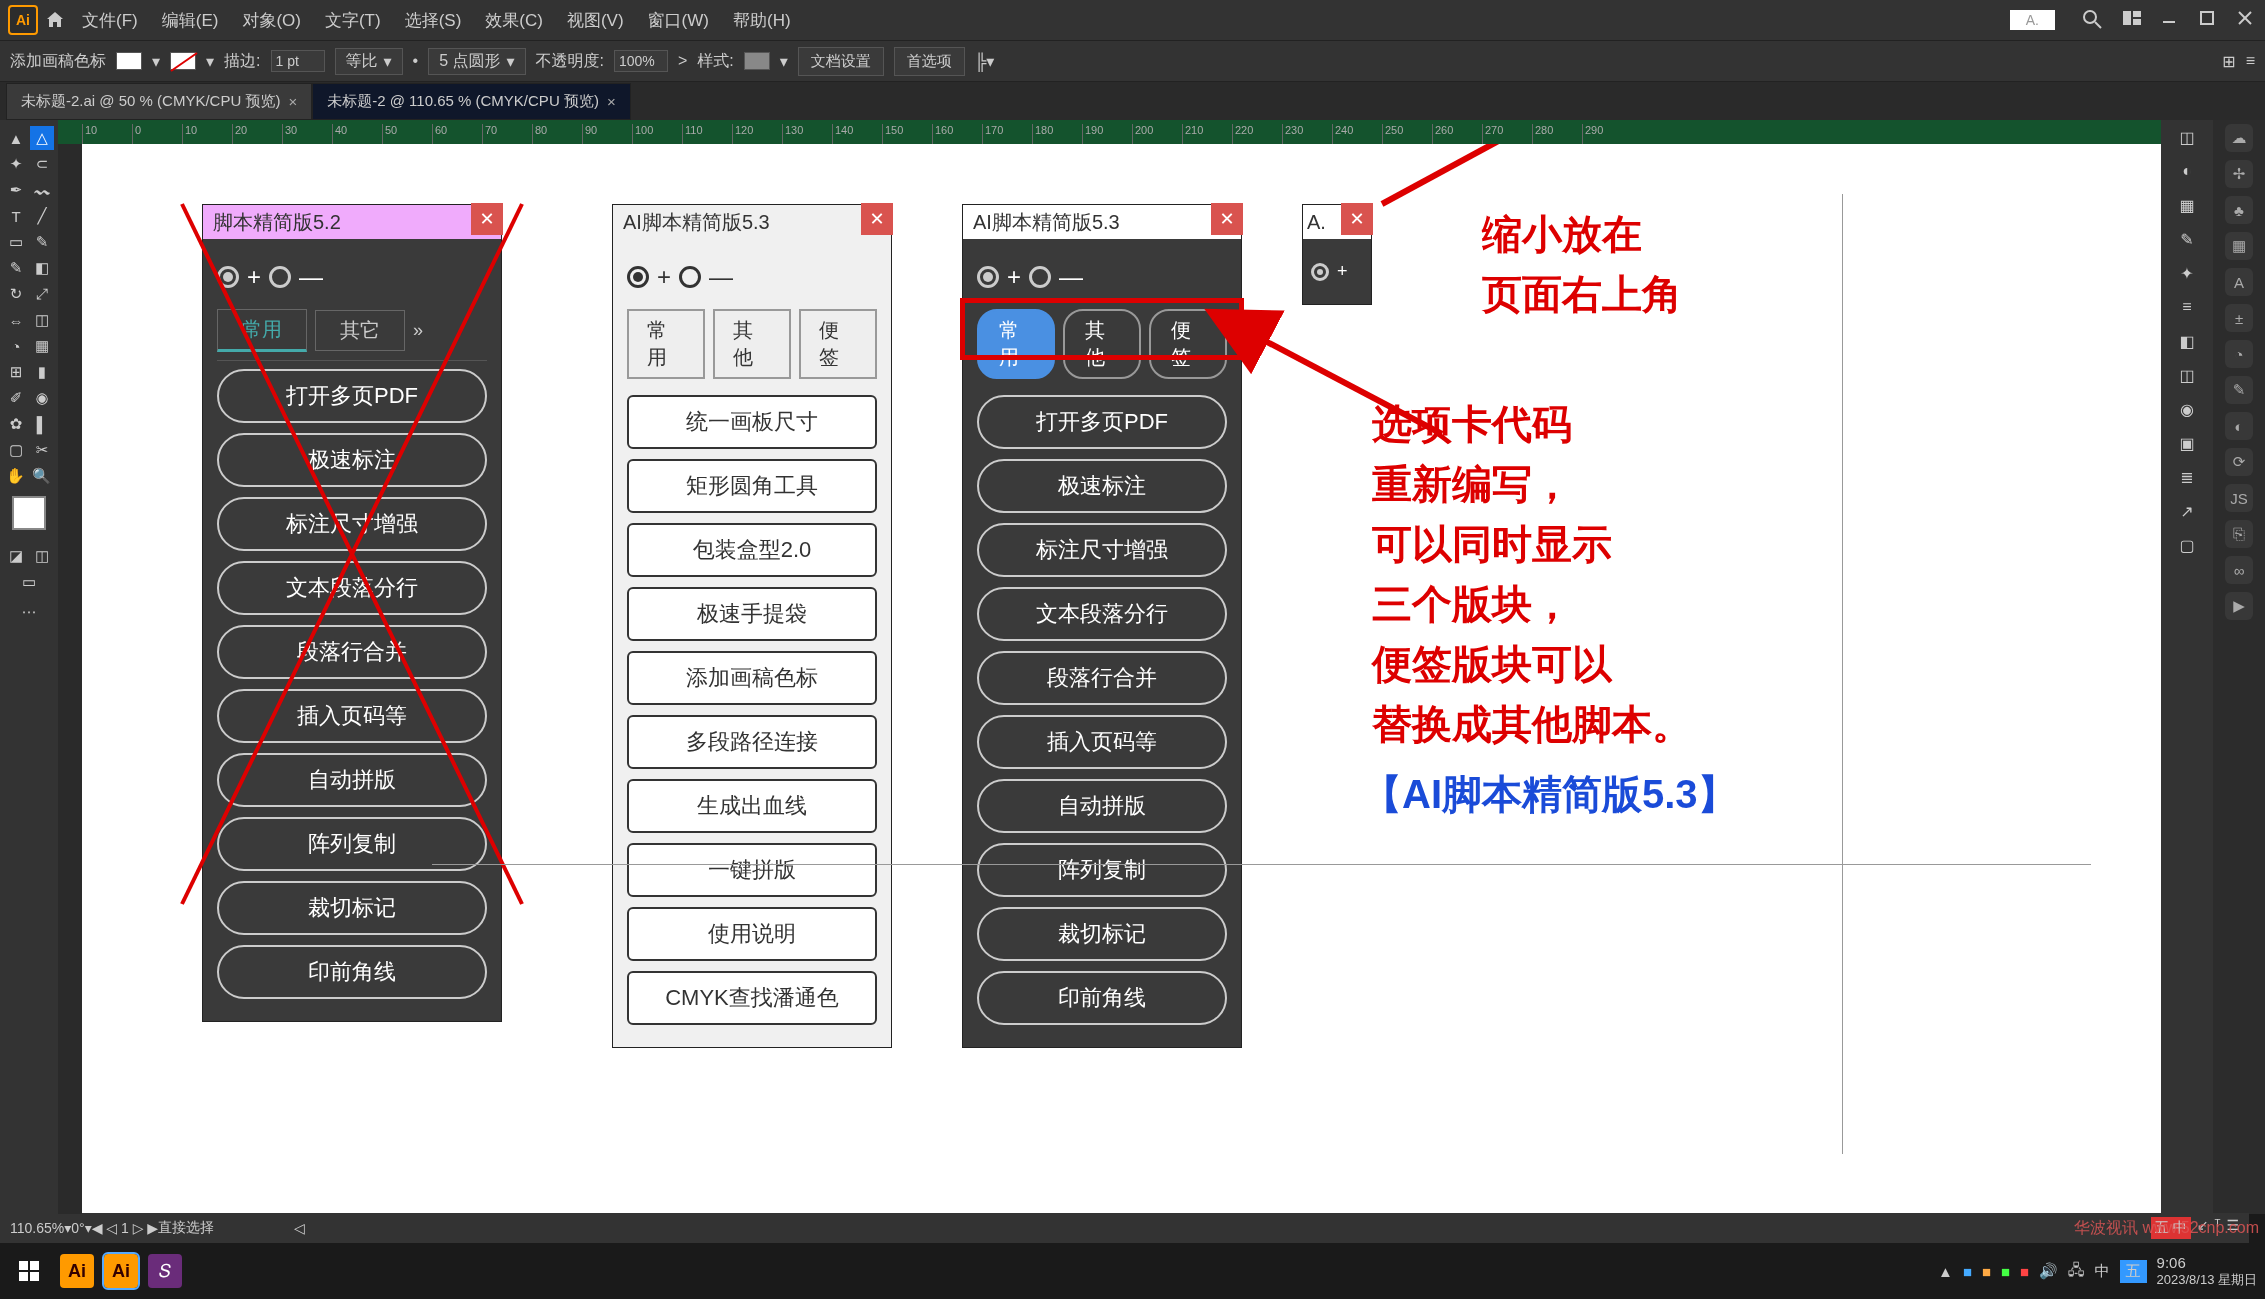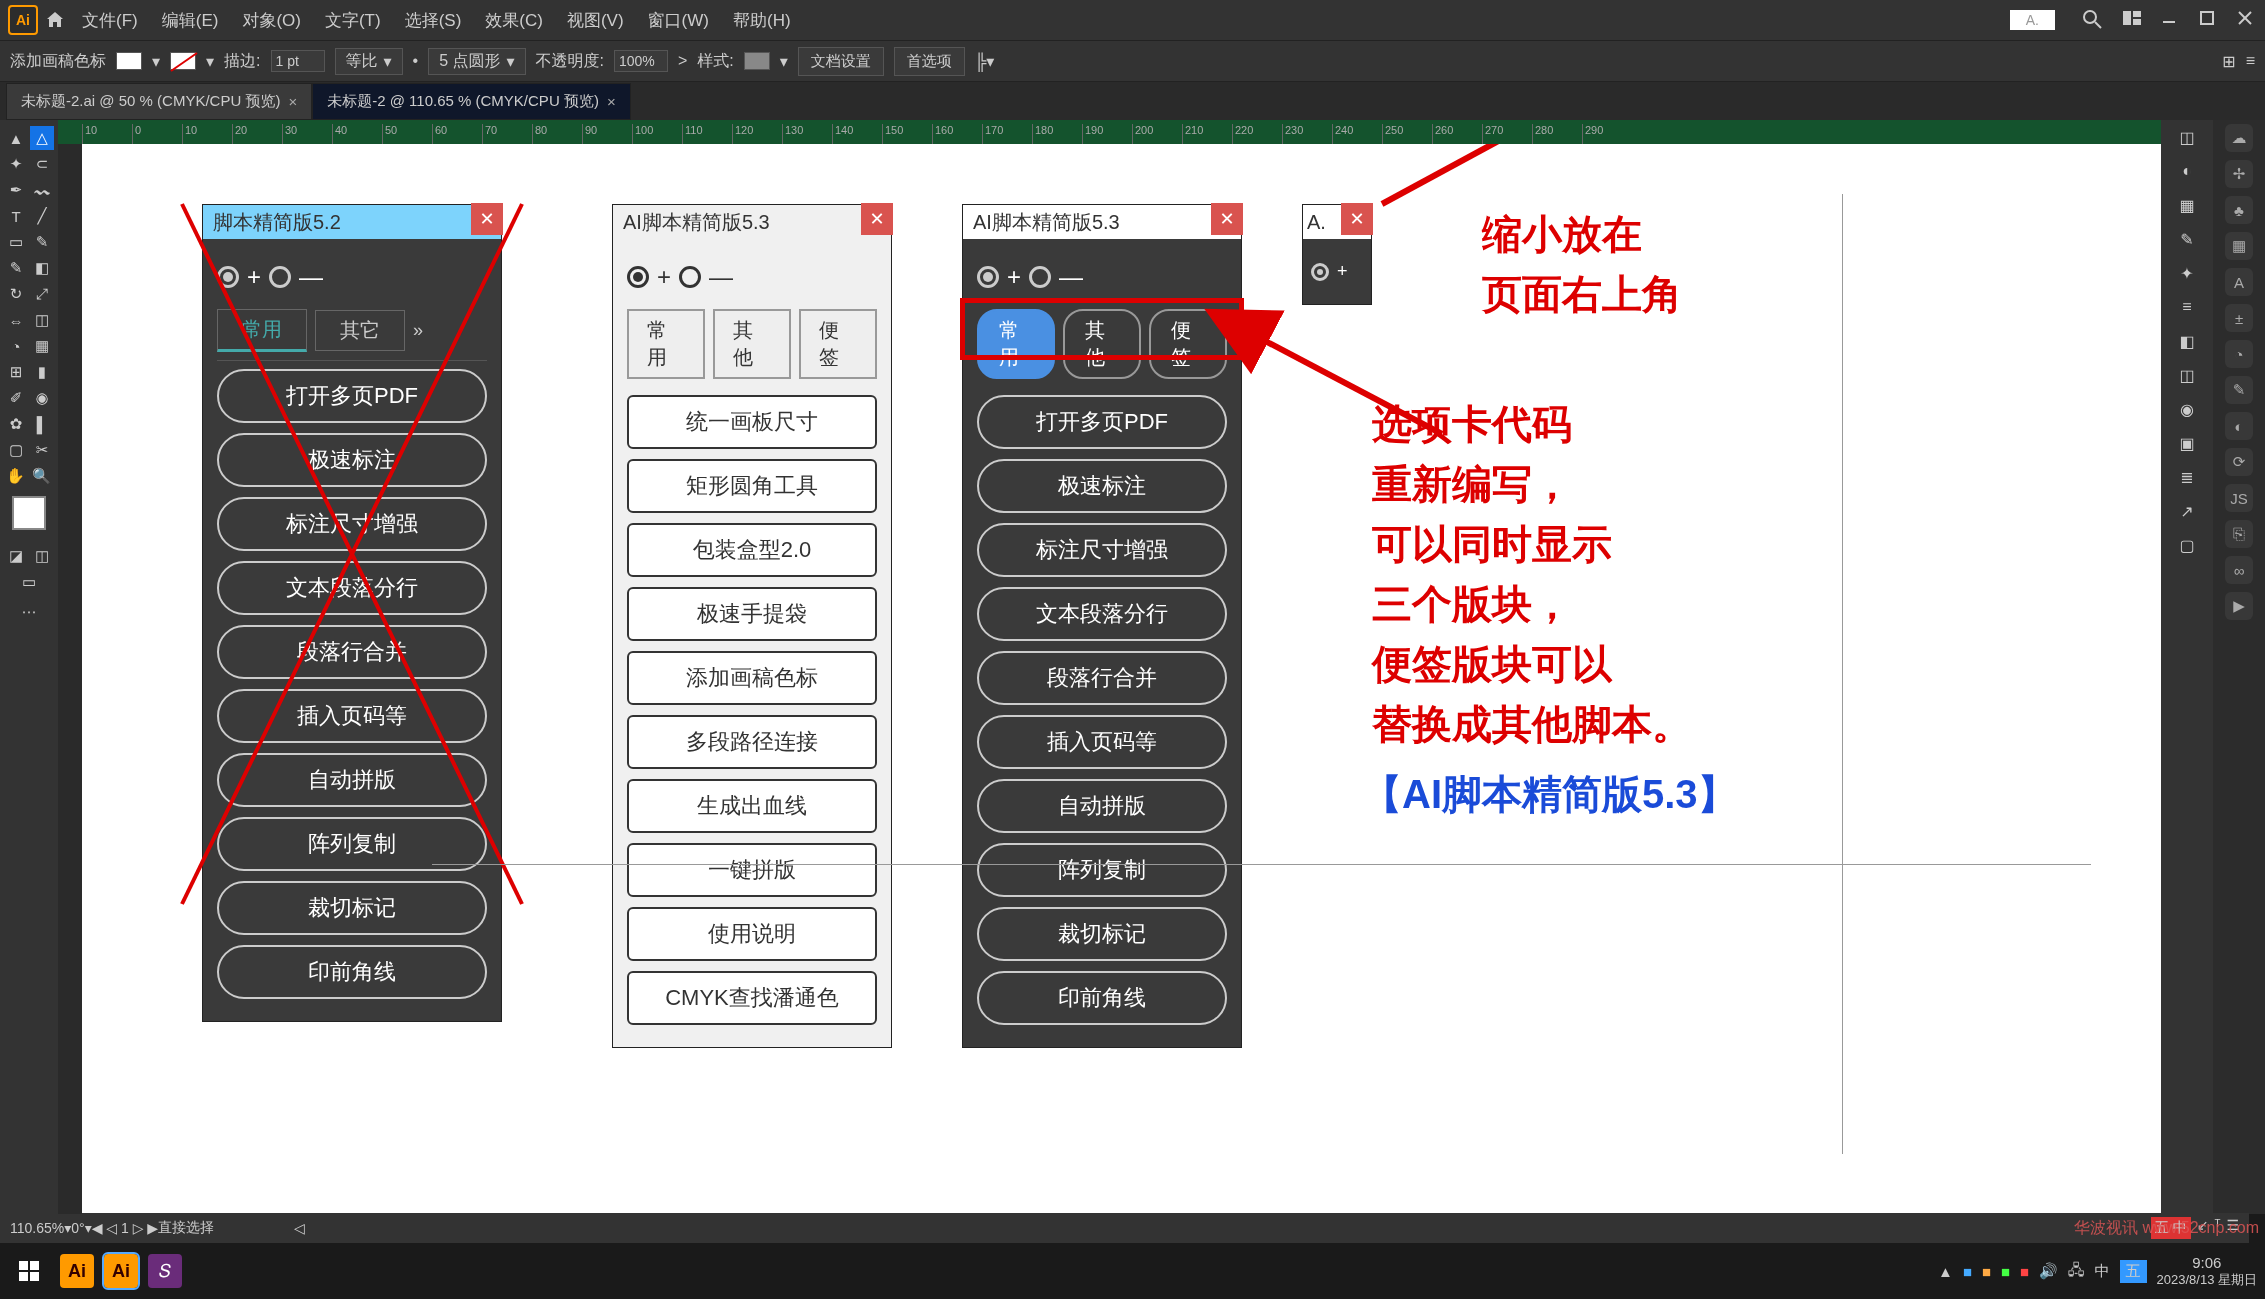--- a/index.html
+++ b/index.html
@@ -61,21 +61,21 @@
 .redbox{position:absolute;border:5px solid #d00;pointer-events:none}
 .rpanels{width:52px;background:#333;display:flex;flex-direction:column;align-items:center;padding:4px;gap:8px}
 .rpanels .ic{width:26px;height:26px;color:#ccc;cursor:pointer;display:flex;align-items:center;justify-content:center}
 .rpanels2{width:52px;background:#2c2c2c;display:flex;flex-direction:column;align-items:center;padding:4px;gap:8px}
 .rpanels2 .ic{width:28px;height:28px;background:#383838;border-radius:6px;color:#aaa;display:flex;align-items:center;justify-content:center;font-size:15px;cursor:pointer}
 .statusbar{position:absolute;bottom:56px;left:0;right:16px;height:30px;background:#333;color:#ccc;display:flex;align-items:center;padding:0 10px;font-size:14px;}
 .taskbar{position:absolute;bottom:0;left:0;right:0;height:56px;background:#1a1a1a;display:flex;align-items:center;padding:0 8px;gap:10px}
 .taskbar .task{width:42px;height:42px;display:flex;align-items:center;justify-content:center;color:#fff;cursor:pointer;font-size:18px}
 .taskbar .ai{background:#ff9a00;color:#300;font-weight:bold;border-radius:4px;width:34px;height:34px}
 .taskbar .tright{margin-left:auto;display:flex;align-items:center;gap:10px;color:#ccc;font-size:15px}
-.taskbar .clock{text-align:center;line-height:1.2}
+.taskbar .clock{text-align:left;line-height:1.2}
 svg{overflow:visible}
 .chev{font-size:18px;color:#ccc;cursor:pointer}
 .watermark{position:absolute;right:6px;bottom:60px;color:#d55;font-size:16px;opacity:0.85}
 </style>
 </head>
 <body>
 
 <div class="menubar">
   <div class="ai-logo">Ai</div>
   <div class="home">
@@ -258,21 +258,21 @@
         <div class="tick">250</div>
         <div class="tick">260</div>
         <div class="tick">270</div>
         <div class="tick">280</div>
         <div class="tick">290</div>
     </div>
     <div class="ruler-v"></div>
     <div class="artboard">
 
       <div class="panel dark" style="left:120px;top:60px;width:300px">
-        <div class="titlebar" style="background:#7dd3fc;color:#333">
+        <div class="titlebar" style="background:#f0abfc;color:#333">
             <span>脚本精简版5.2</span>
           <div class="close">✕</div>
         </div>
         <div class="body">
           <div class="radiorow">
             <span class="radio on"></span> +
             <span class="radio"></span> —
           </div>
           <div class="tabrow" style="border-bottom:1px solid #555">
             <span class="tabbtn old active">常用</span>

